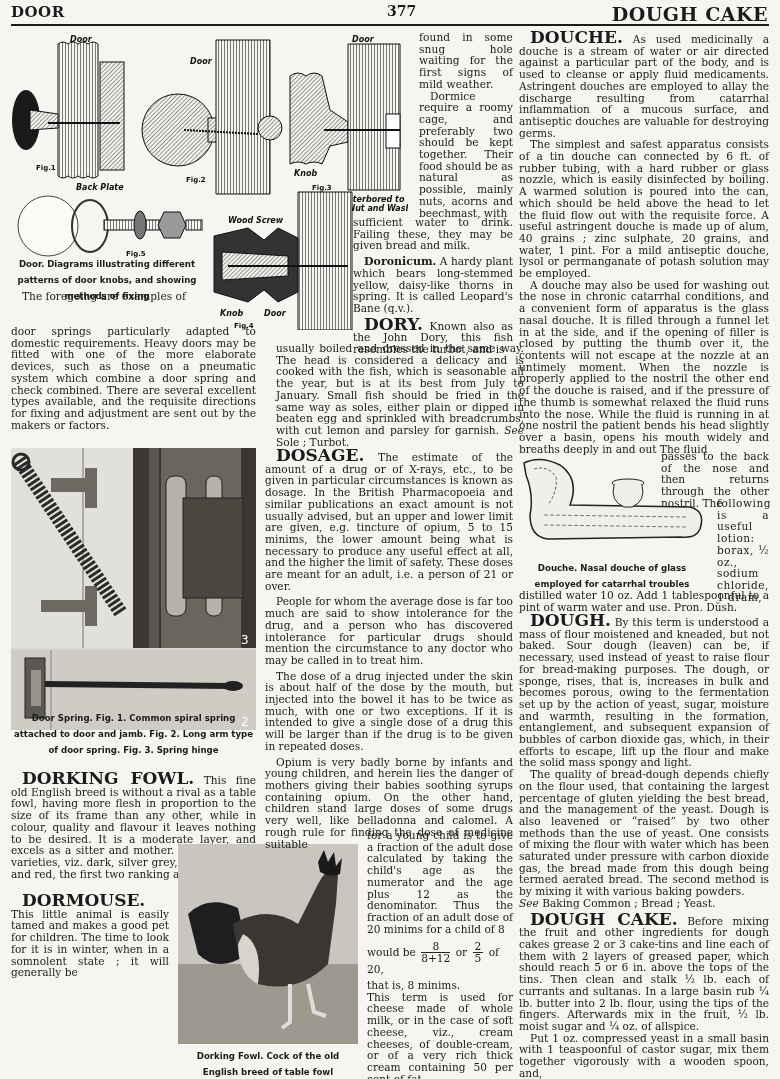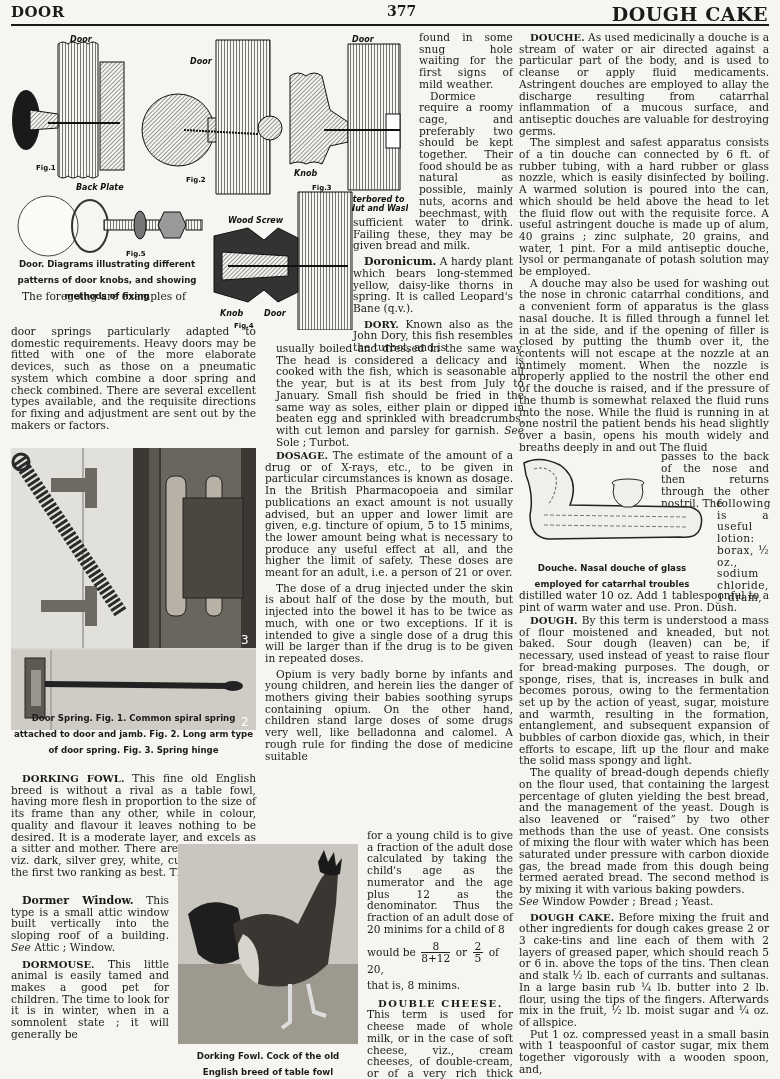--- a/index.html
+++ b/index.html
@@ -8,21 +8,21 @@
   .hdr { position: absolute; top: 0; left: 0; width: 780px; height: 24px; }
   .hdr .l { position: absolute; left: 11px; top: 3px; font-weight: bold; font-size: 15px; letter-spacing: 0.5px; }
   .hdr .c { position: absolute; left: 378px; top: 3px; font-weight: bold; font-size: 14px; margin-left: 9px; }
   .hdr .r { position: absolute; right: 12px; top: 3px; font-weight: bold; font-size: 19px; letter-spacing: 0.5px; }
   .rule { position: absolute; top: 24px; left: 11px; width: 758px; height: 2px; background: #1b1b1b; }
 
   .t { position: absolute; font-size: 10.6px; line-height: 11.7px; text-align: justify; hyphens: manual; }
   .t p { margin: 0; text-indent: 11px; }
   .t p.ni { text-indent: 0; }
   .t p + p.gap { margin-top: 4px; }
-  .hw { font-weight: bold; font-size: 10px; }
+  .hw { font-weight: bold; font-size: 17px; }
   .hw-sm { font-weight: bold; font-size: 11px; }
   .it { font-style: italic; }
   .cap { position: absolute; font-family: "DejaVu Sans", "Liberation Sans", sans-serif; font-weight: bold;
          font-size: 8.6px; line-height: 16px; text-align: center; }
   .fig { position: absolute; }
   .flabel { font-family: "DejaVu Sans", sans-serif; font-style: italic; font-weight: bold; font-size: 8px; fill: #111; }
   .frac { display: inline-block; vertical-align: middle; text-align: center; margin: 0 2px; }
   .frac span { display: block; line-height: 11px; }
   .frac .num { border-bottom: 1px solid #222; padding: 0 2px; }
   .photo { position: absolute; background: #8a8680; overflow: hidden; }
@@ -143,21 +143,20 @@
     </g>
     <text x="230" y="278" fill="#fff" font-family="DejaVu Sans, sans-serif" font-size="12">2</text>
   </svg>
 </div>
 <div class="cap" style="left:11px;top:710px;width:245px;">Door Spring. Fig. 1. Common spiral spring attached to door and jamb. Fig. 2. Long arm type of door spring. Fig. 3. Spring hinge</div>
 
 <div class="t" style="left:11px;top:773px;width:245px;">
   <p><span class="hw">DORKING FOWL.</span> <span>This fine old English breed is without a rival as a table fowl, having more flesh in proportion to the size of its frame than any other, while in colour, quality and flavour it leaves nothing to be desired. It is a moderate layer, and excels as a sitter and mother. There are five varieties, viz. dark, silver grey, white, cuckoo and red, the first two ranking as best. The</span></p>
 </div>
 <div class="t" style="left:11px;top:890px;width:158px;">
-  <p class="gap" style="margin-top:5px;"><span class="hw-sm">Dormer Window.</span> <span>This type is a small attic window built vertically into the sloping roof of a building.</span> <span class="it">See</span> <span>Attic ; Window.</span></p>
   <p class="gap" style="margin-top:5px;"><span class="hw">DORMOUSE.</span> <span>This little animal is easily tamed and makes a good pet for children. The time to look for it is in winter, when in a somnolent state ; it will generally be</span></p>
 </div>
 
 <div class="photo" style="left:178px;top:844px;width:180px;height:200px;background:#c9c6bf;">
   <svg width="180" height="200" viewBox="0 0 180 200">
     <rect x="0" y="120" width="180" height="80" fill="#9d998f"></rect>
     <path d="M10 70 Q30 50 60 64 L70 110 Q40 130 20 110 Z" fill="#1e1e1e"></path>
     <path d="M55 80 Q90 60 120 80 L140 40 Q150 20 160 30 L158 60 L150 120 Q120 150 80 140 Q60 120 55 80 Z" fill="#3a3733"></path>
     <path d="M65 90 Q85 100 80 140 Q60 130 60 100 Z" fill="#d8d4cb"></path>
     <path d="M140 18 L146 6 L150 18 L156 8 L158 22 L164 14 L162 30 Q152 34 142 28 Z" fill="#1a1a1a"></path>
@@ -174,34 +173,34 @@
   <p class="ni">sufficient water to drink. Failing these, they may be given bread and milk.</p>
   <p class="gap" style=""><span class="hw-sm">Doronicum.</span> <span>A hardy plant which bears long-stemmed yellow, daisy-like thorns in spring. It is called Leopard's Bane (q.v.).</span></p>
   <p class="gap" style="margin-top:4px;"><span class="hw">DORY.</span> <span>Known also as the John Dory, this fish resembles the turbot, and is</span></p>
 </div>
 <div class="t" style="left:276px;top:343px;width:248px;">
   <p class="ni"><span>usually boiled and dressed in the same way. The head is considered a delicacy and is cooked with the fish, which is seasonable all the year, but is at its best from July to January. Small fish should be fried in the same way as soles, either plain or dipped in beaten egg and sprinkled with breadcrumbs, with cut lemon and parsley for garnish.</span> <span class="it">See</span> <span>Sole ; Turbot.</span></p>
 </div>
 
 <div class="t" style="left:265px;top:450px;width:248px;">
   <p><span class="hw">DOSAGE.</span> <span>The estimate of the amount of a drug or of X-rays, etc., to be given in particular circumstances is known as dosage. In the British Pharmacopoeia and similar publications an exact amount is not usually advised, but an upper and lower limit are given, e.g. tincture of opium, 5 to 15 minims, the lower amount being what is necessary to produce any useful effect at all, and the higher the limit of safety. These doses are meant for an adult, i.e. a person of 21 or over.</span></p>
+  <p class="gap">People for whom the average dose is far too much are said to show intolerance for the drug, and a person who has discovered intolerance for particular drugs should mention the circumstance to any doctor who may be called in to treat him.</p>
   <p class="gap">The dose of a drug injected under the skin is about half of the dose by the mouth, but injected into the bowel it has to be twice as much, with one or two exceptions. If it is intended to give a single dose of a drug this will be larger than if the drug is to be given in repeated doses.</p>
   <p class="gap">Opium is very badly borne by infants and young children, and herein lies the danger of mothers giving their babies soothing syrups containing opium. On the other hand, children stand large doses of some drugs very well, like belladonna and calomel. A rough rule for finding the dose of medicine suitable</p>
 </div>
 <div class="t" style="left:367px;top:830px;width:146px;">
   <p class="ni">for a young child is to give a fraction of the adult dose calculated by taking the child's age as the numerator and the age plus 12 as the denominator. Thus the fraction of an adult dose of 20 minims for a child of 8</p>
   <p class="ni" style="margin-top:6px;text-align:left;">
     <span>would be</span>
     <span class="frac"><span class="num">8</span><span>8+12</span></span>
     <span>or</span>
     <span class="frac"><span class="num">2</span><span>5</span></span>
     <span>of 20,</span>
   </p>
   <p class="ni" style="margin-top:4px;">that is, 8 minims.</p>
-  <p class="gap" style="margin-top:6px;"><span class="hw" style="letter-spacing:1.5px">DOUBLE CHEESE.</span></p>
   <p class="ni"><span>This term is used for cheese made of whole milk, or in the case of soft cheese, viz., cream cheeses, of double-cream, or of a very rich thick cream containing 50 per cent of fat.</span>  </p>
 </div>
 
 <div class="t" style="left:519px;top:32px;width:250px;">
   <p><span class="hw">DOUCHE.</span> <span>As used medicinally a douche is a stream of water or air directed against a particular part of the body, and is used to cleanse or apply fluid medicaments. Astringent douches are employed to allay the discharge resulting from catarrhal inflammation of a mucous surface, and antiseptic douches are valuable for destroying germs.</span></p>
   <p>The simplest and safest apparatus consists of a tin douche can connected by 6 ft. of rubber tubing, with a hard rubber or glass nozzle, which is easily disinfected by boiling. A warmed solution is poured into the can, which should be held above the head to let the fluid flow out with the requisite force. A useful astringent douche is made up of alum, 40 grains ; zinc sulphate, 20 grains, and water, 1 pint. For a mild antiseptic douche, lysol or permanganate of potash solution may be employed.</p>
   <p>A douche may also be used for washing out the nose in chronic catarrhal conditions, and a convenient form of apparatus is the glass nasal douche. It is filled through a funnel let in at the side, and if the opening of filler is closed by putting the thumb over it, the contents will not escape at the nozzle at an untimely moment. When the nozzle is properly applied to the nostril the other end of the douche is raised, and if the pressure of the thumb is somewhat relaxed the fluid runs into the nose. While the fluid is running in at one nostril the patient bends his head slightly over a basin, opens his mouth widely and breaths deeply in and out The fluid</p>
 </div>
 <div class="t" style="left:661px;top:451px;width:108px;">
   <p class="ni">passes to the back of the nose and then returns through the other nostril. The</p>
@@ -221,16 +220,16 @@
 </svg>
 <div class="cap" style="left:532px;top:560px;width:160px;">Douche. Nasal douche of glass employed for catarrhal troubles</div>
 
 <div class="t" style="left:519px;top:590px;width:250px;">
   <p class="ni">distilled water 10 oz. Add 1 tablespoonful to a pint of warm water and use. Pron. Dŭsh.</p>
 </div>
 
 <div class="t" style="left:519px;top:615px;width:250px;">
   <p><span class="hw">DOUGH.</span> <span>By this term is understood a mass of flour moistened and kneaded, but not baked. Sour dough (leaven) can be, if necessary, used instead of yeast to raise flour for bread-making purposes. The dough, or sponge, rises, that is, increases in bulk and becomes porous, owing to the fermentation set up by the action of yeast, sugar, moisture and warmth, resulting in the formation, entanglement, and subsequent expansion of bubbles of carbon dioxide gas, which, in their efforts to escape, lift up the flour and make the solid mass spongy and light.</span></p>
   <p>The quality of bread-dough depends chiefly on the flour used, that containing the largest percentage of gluten yielding the best bread, and the management of the yeast. Dough is also leavened or “raised” by two other methods than the use of yeast. One consists of mixing the flour with water which has been saturated under pressure with carbon dioxide gas, the bread made from this dough being termed aerated bread. The second method is by mixing it with various baking powders.</p>
-  <p class="ni"><span class="it">See</span> <span>Window Powder ; Bread ; Yeast.</span></p>
+  <p class="ni"><span class="it">See</span> <span>Baking Common ; Bread ; Yeast.</span></p>
   <p class="gap" style="margin-top:4px;"><span class="hw">DOUGH CAKE.</span> <span>Before mixing the fruit and other ingredients for dough cakes grease 2 or 3 cake-tins and line each of them with 2 layers of greased paper, which should reach 5 or 6 in. above the tops of the tins. Then clean and stalk ½ lb. each of currants and sultanas. In a large basin rub ¼ lb. butter into 2 lb. flour, using the tips of the fingers. Afterwards mix in the fruit, ½ lb. moist sugar and ¼ oz. of allspice.</span></p>
   <p>Put 1 oz. compressed yeast in a small basin with 1 teaspoonful of castor sugar, mix them together vigorously with a wooden spoon, and,</p>
 </div>
 
 </body></html>

